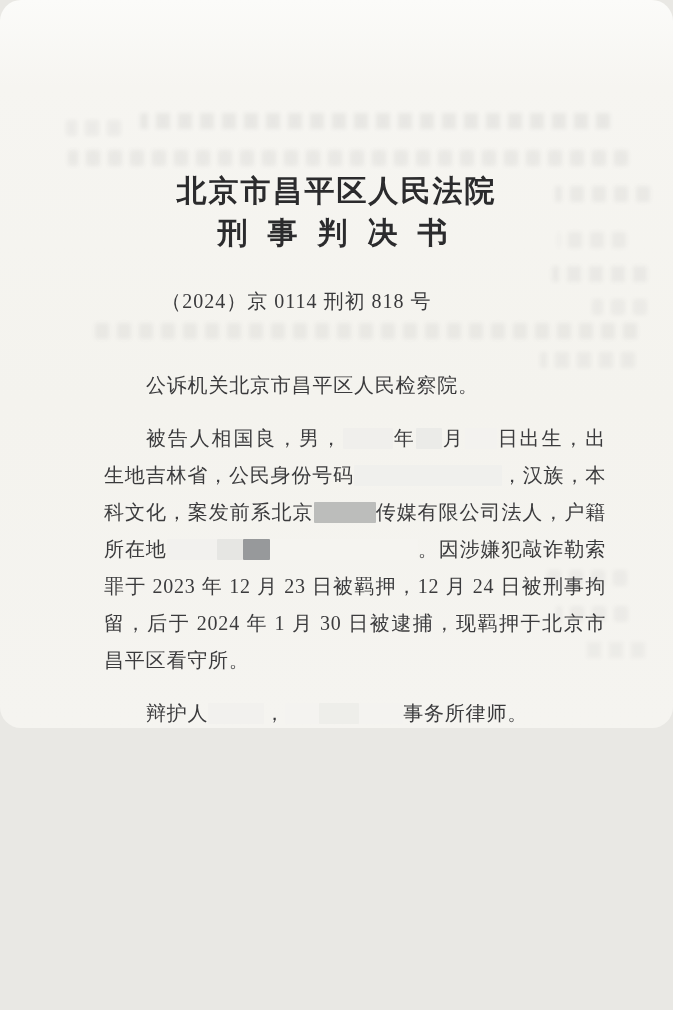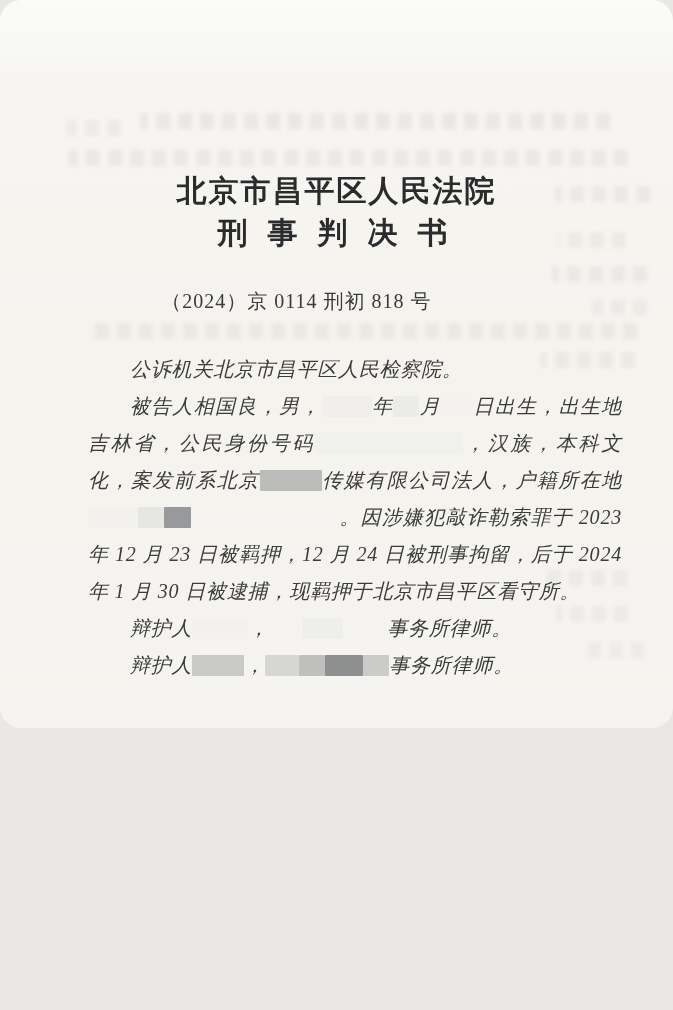--- a/index.html
+++ b/index.html
@@ -35,21 +35,21 @@
   .caseno{
     position:absolute;top:288px;left:0;right:80px;
     text-align:center;font-size:20px;color:#3a3a3c;letter-spacing:1px;
   }
   .docbody{
     position:absolute;top:351px;left:88px;width:534px;
     font-size:20px;line-height:37px;color:#3b3b3d;
     letter-spacing:0.8px;
   }
   .para{
-    margin:0;text-indent:42px;text-align:justify;font-style:italic;
+    margin:16px;text-indent:42px;text-align:justify;
   }
   .redact{
     display:inline-block;height:21px;vertical-align:-4px;
     border-radius:1px;filter:blur(0.6px);
   }
   .pageno{
     position:absolute;top:936px;right:76px;
     font-size:16px;color:#47474a;letter-spacing:7px;
   }
   .penmark{

